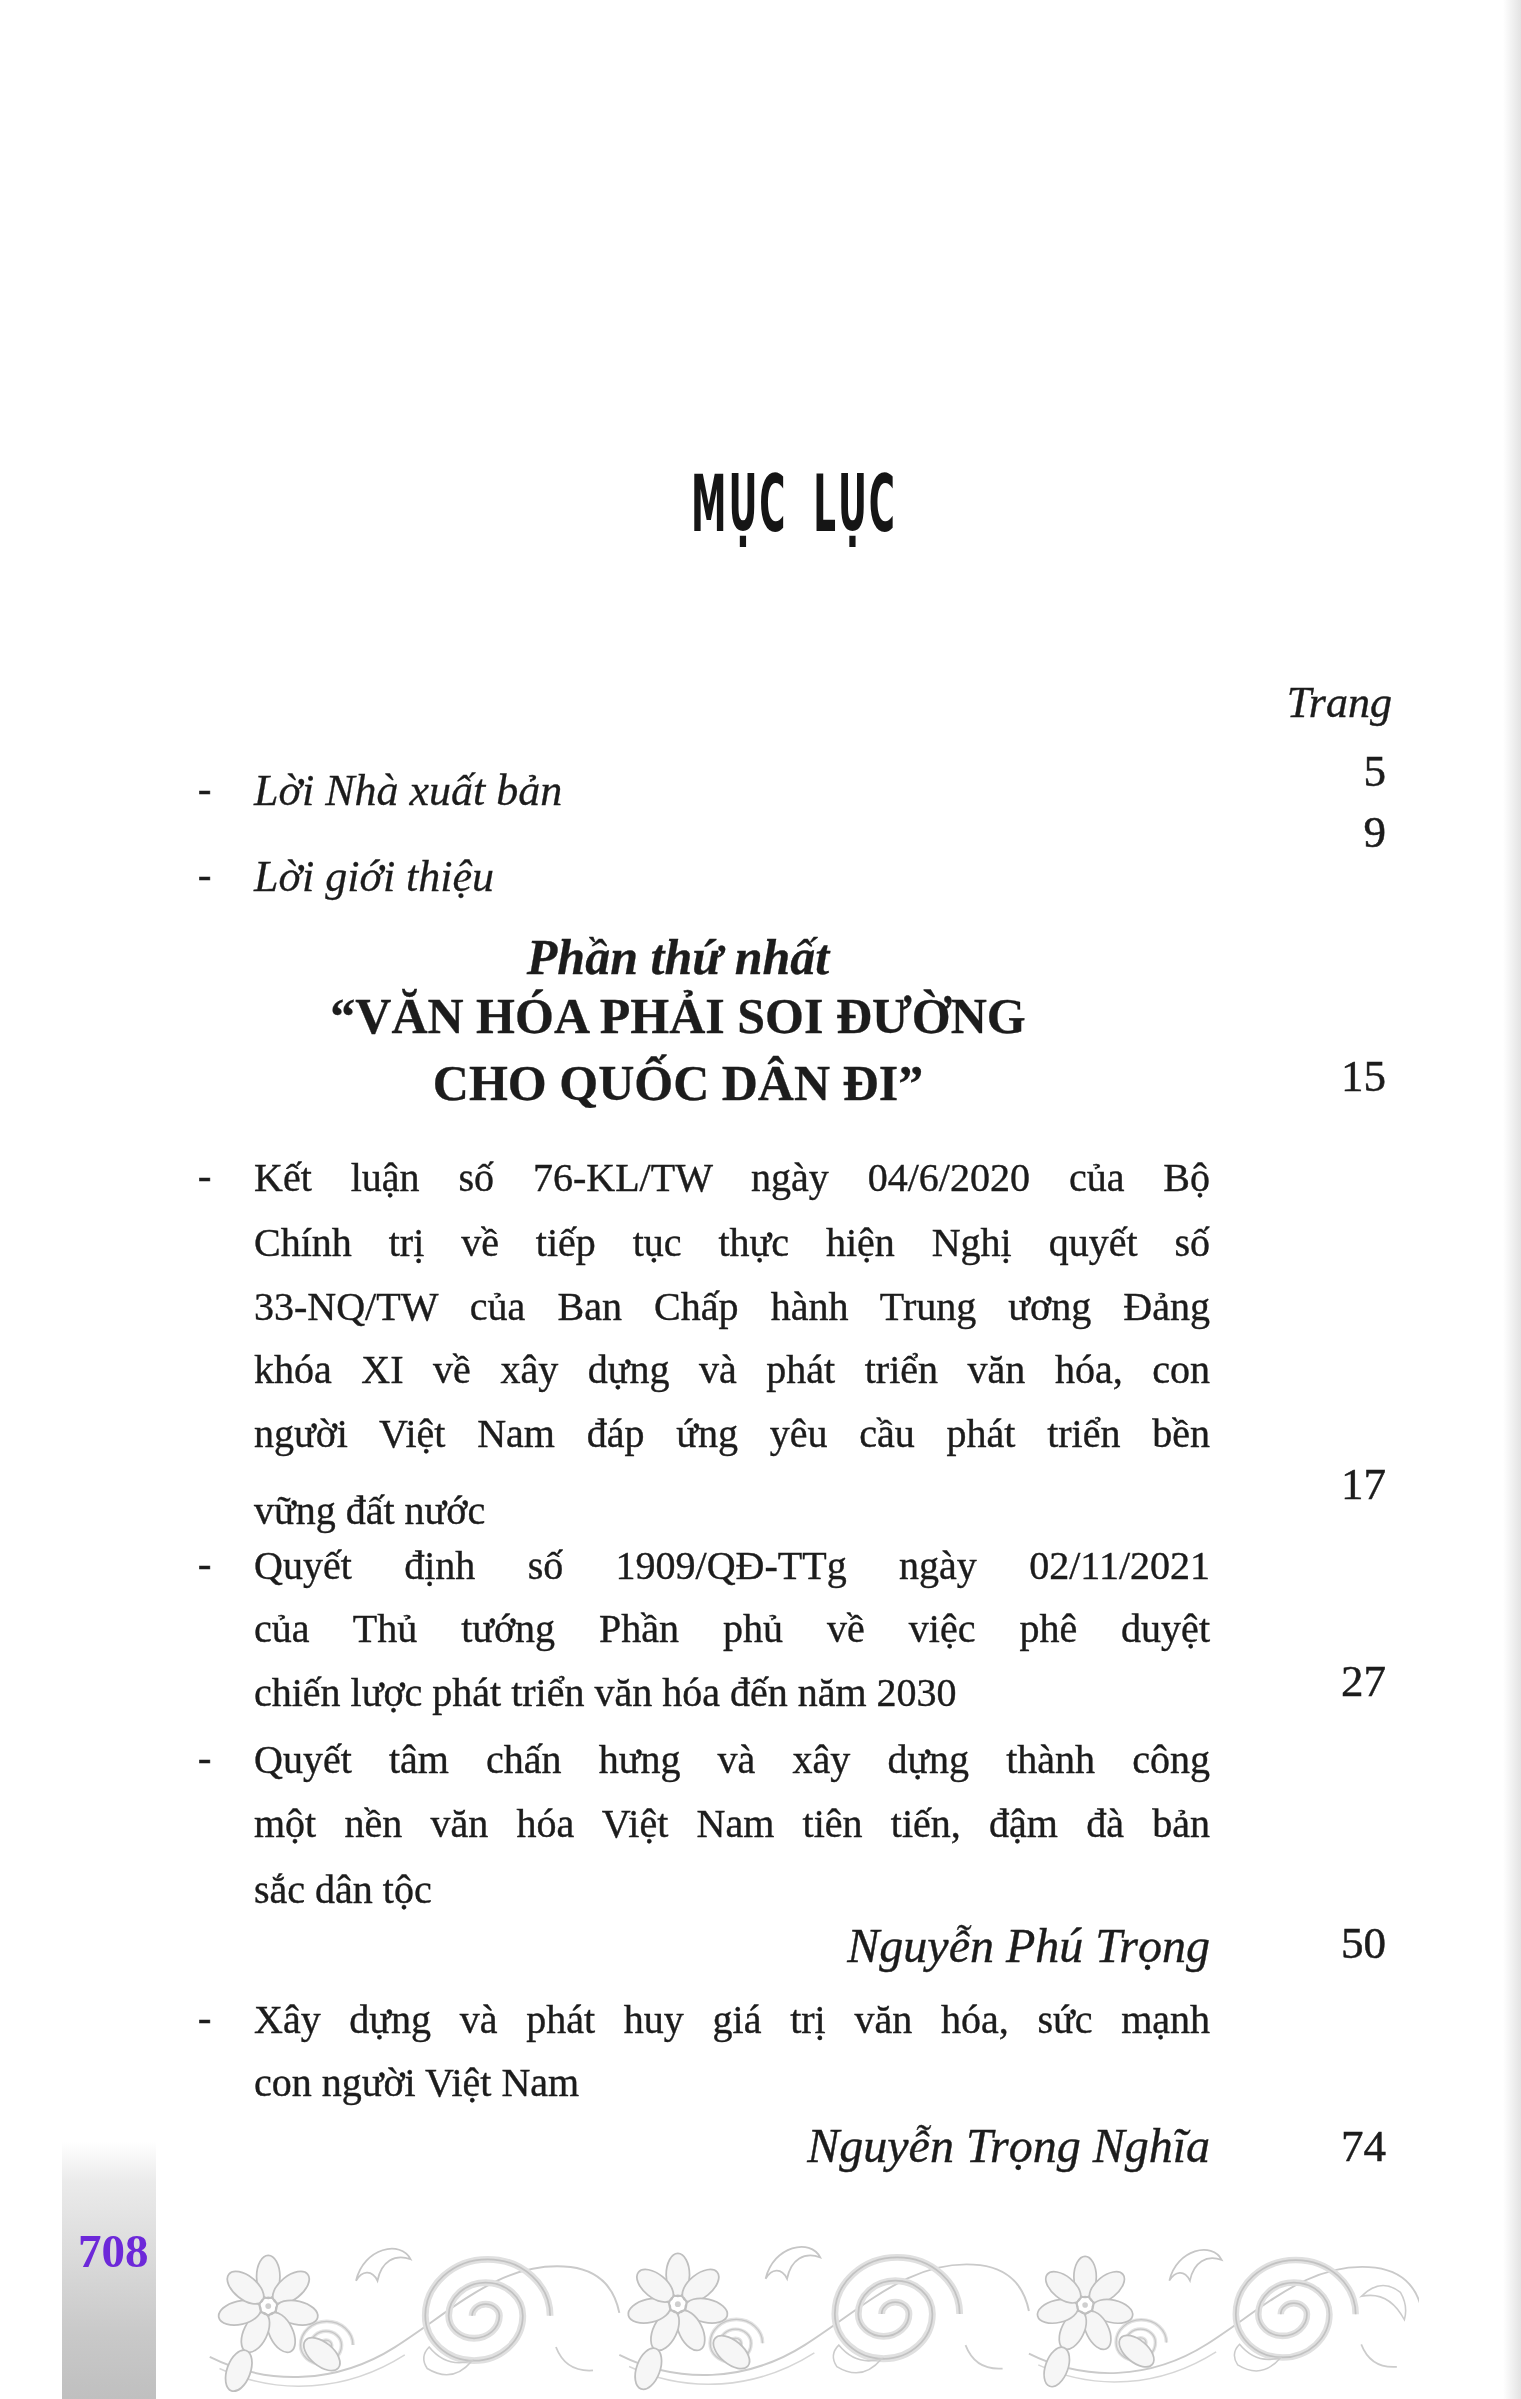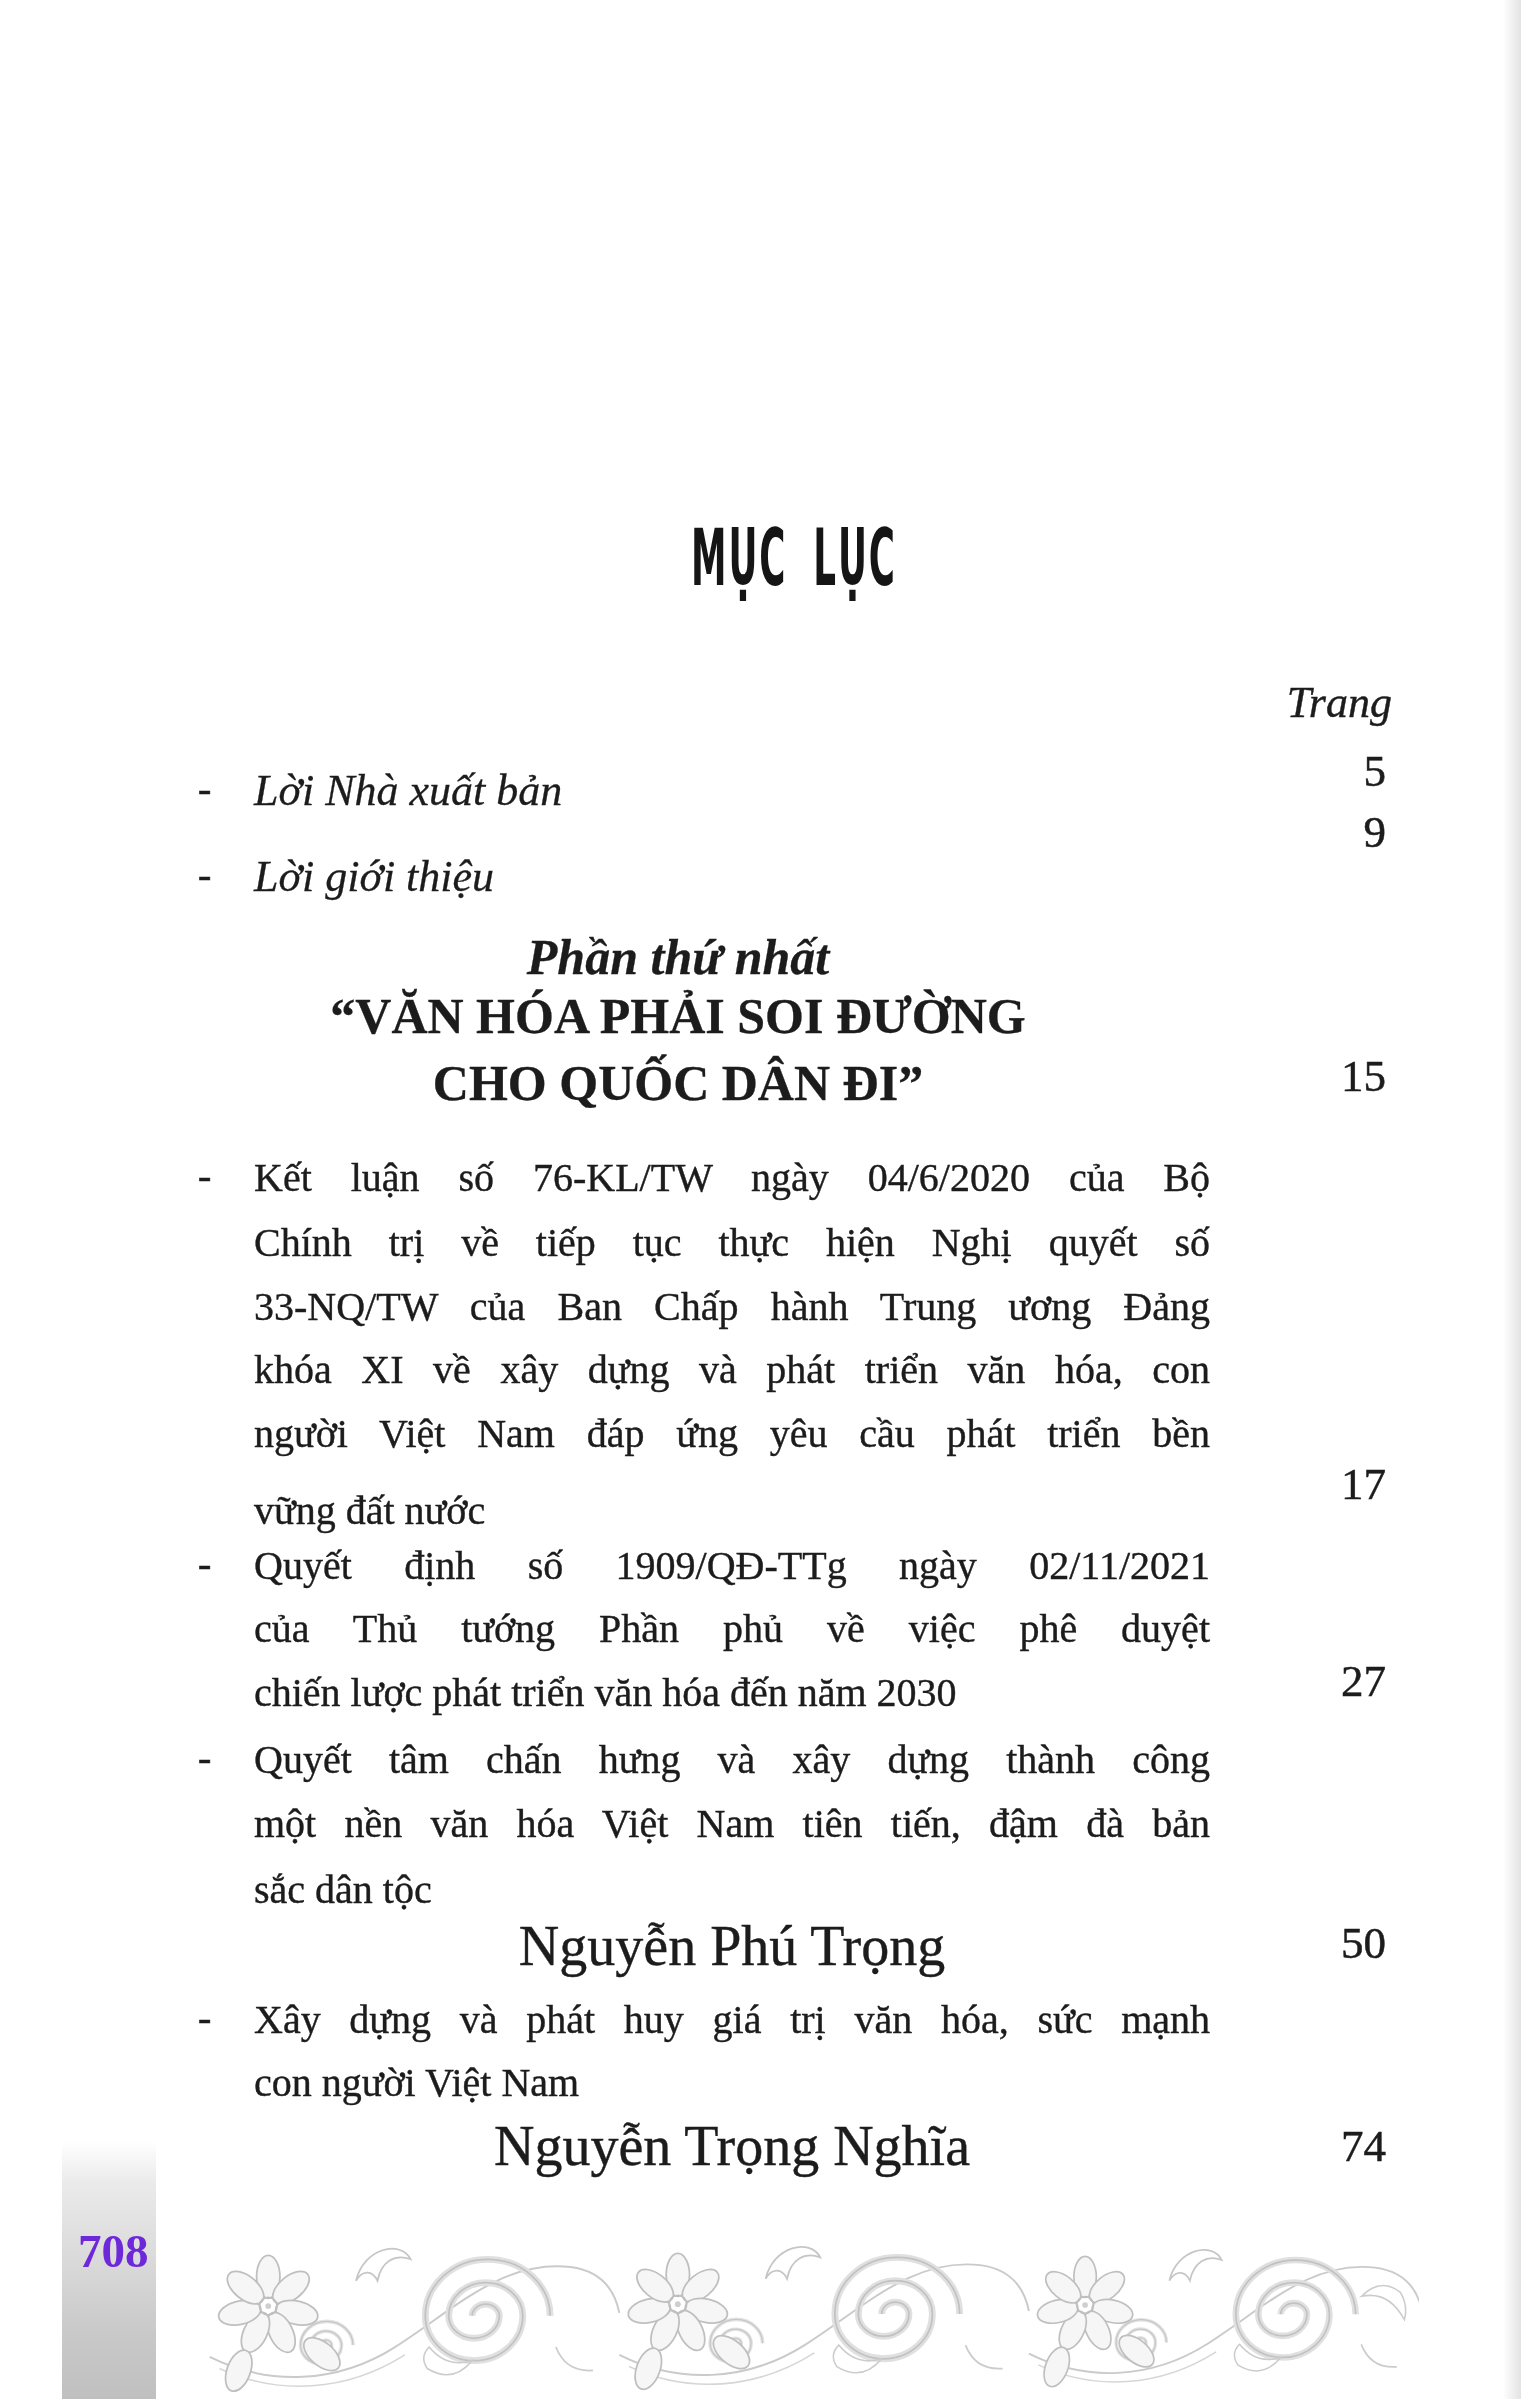--- a/index.html
+++ b/index.html
@@ -6,22 +6,22 @@
   #page{
     position:relative;
     width:1521px;height:2399px;
     background:#ffffff;
     overflow:hidden;
     font-family:"Liberation Serif","DejaVu Serif",serif;
     color:#1c1c1c;
   }
   
   .title-wrap{
-    position:absolute;left:200px;top:502px;width:1187px;height:94px;
-    display:flex;align-items:flex-end;justify-content:center;
+    position:absolute;left:200px;top:466px;width:1187px;height:94px;
+    display:flex;align-items:flex-start;justify-content:center;
   }
   .title-text{
     display:inline-block;
     font-family:"DejaVu Sans","Liberation Sans",sans-serif;
     font-weight:bold;
     font-size:76px;
     line-height:1;
     letter-spacing:3.9px;
     word-spacing:25px;
     transform:scaleX(.47) scaleY(1.04);
@@ -42,21 +42,21 @@
     text-align-last:justify;
   }
   .just::after{content:"";display:inline-block;width:100%;}
   .dash{
     position:absolute;left:-56px;top:-2px;
     font-size:40px;
     -webkit-text-stroke:0.6px #1c1c1c;
   }
   .ital{font-style:italic;font-size:44px;-webkit-text-stroke:0.3px #1c1c1c;}
   .author{
-    text-align:center;font-size:56px;
+    text-align:right;font-style:italic;font-size:48px;
     -webkit-text-stroke:0.4px #1c1c1c;
   }
   
   .trang{
     position:absolute;right:129px;top:677px;
     font-style:italic;font-size:44px;line-height:51px;
     -webkit-text-stroke:0.4px #1c1c1c;
   }
   .pagenum{
     position:absolute;right:135px;

